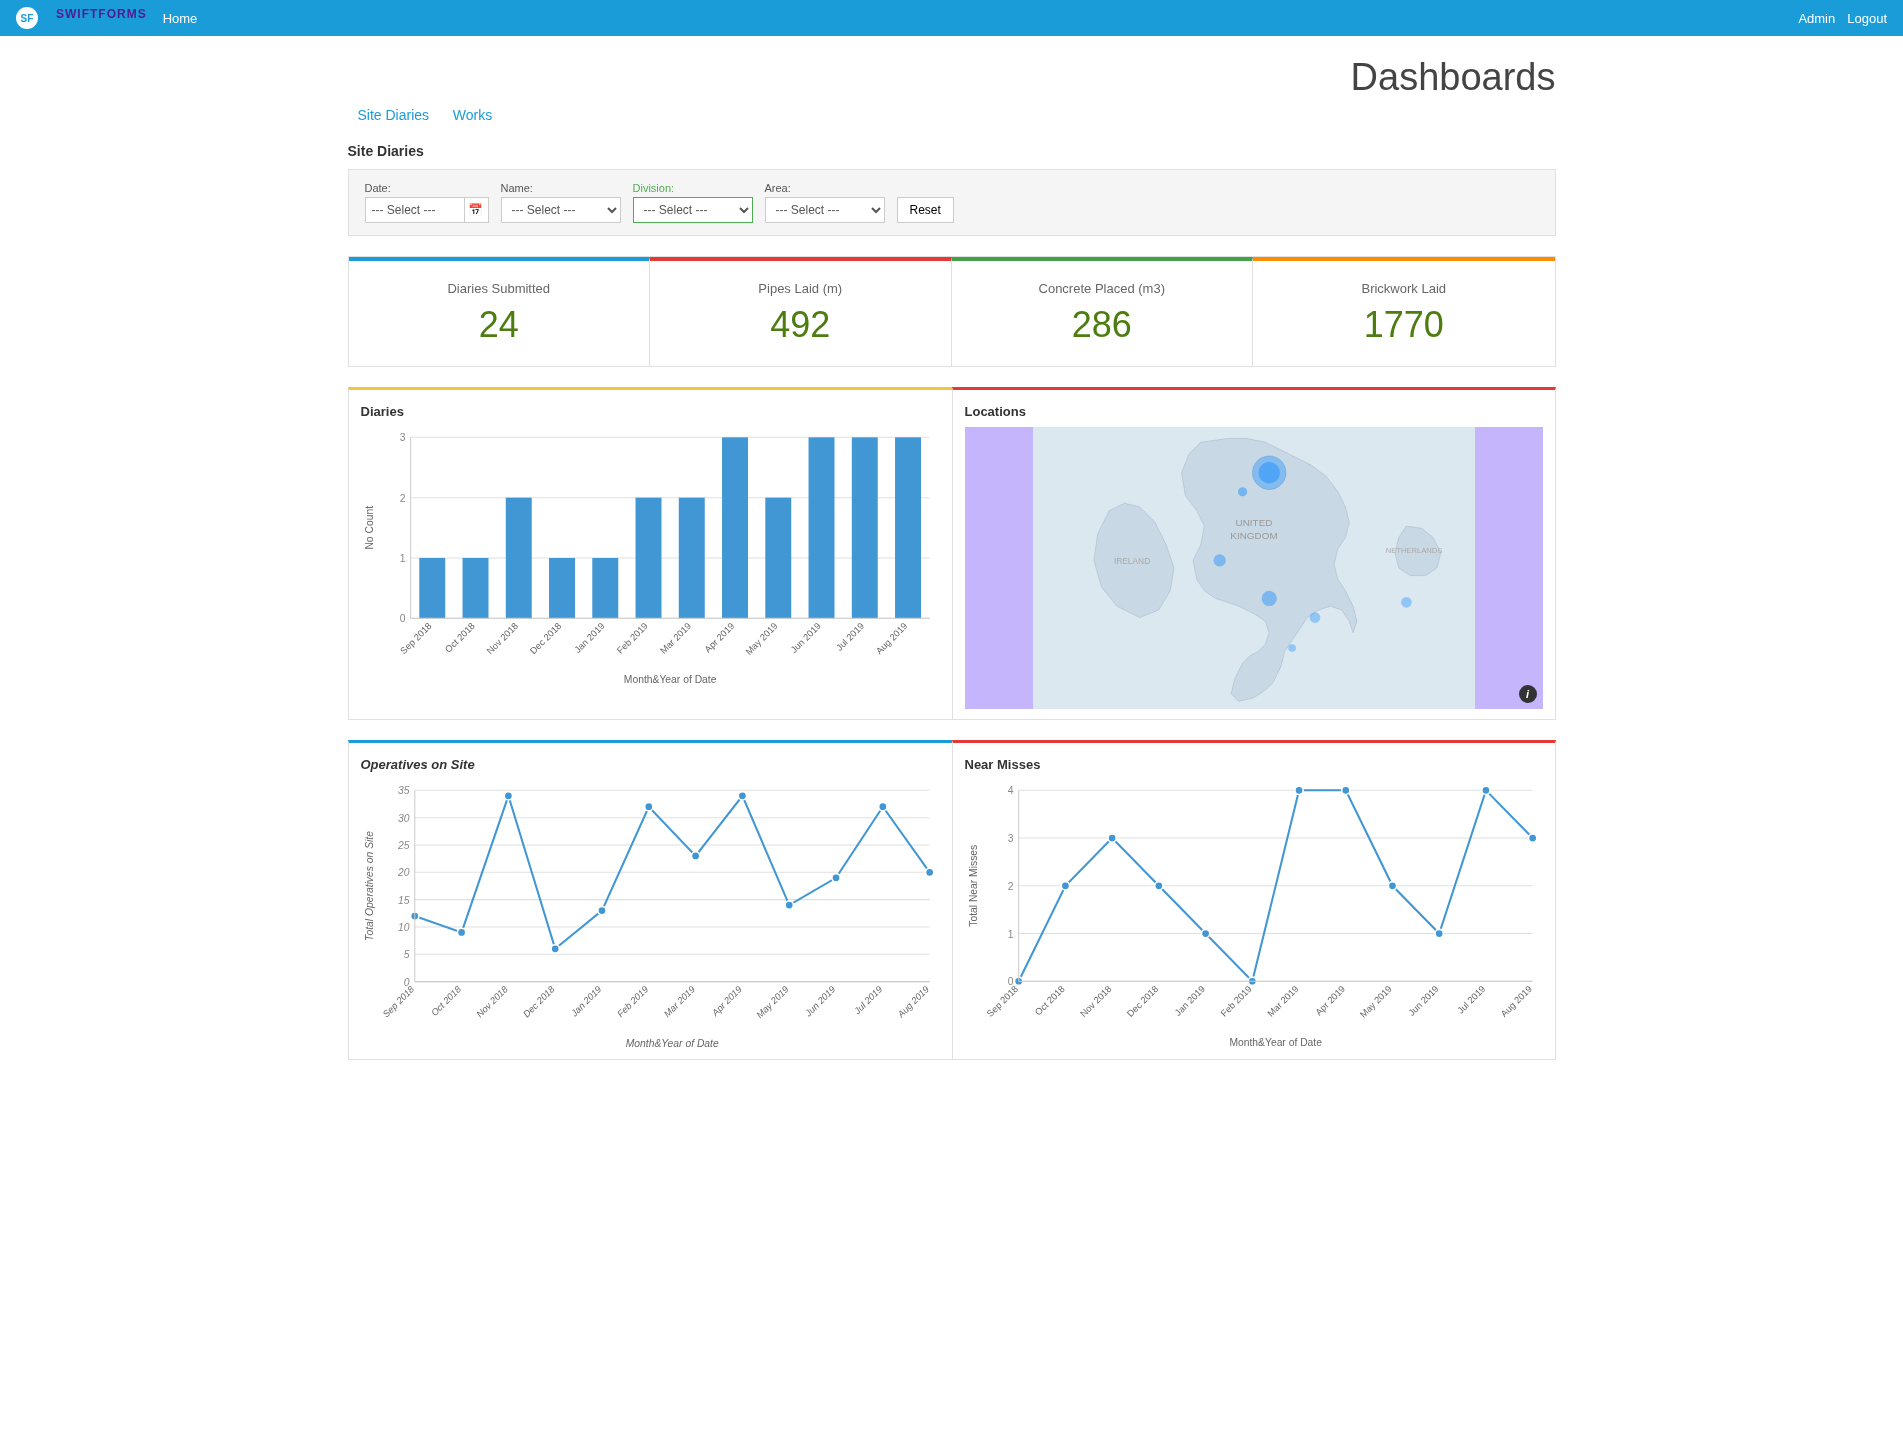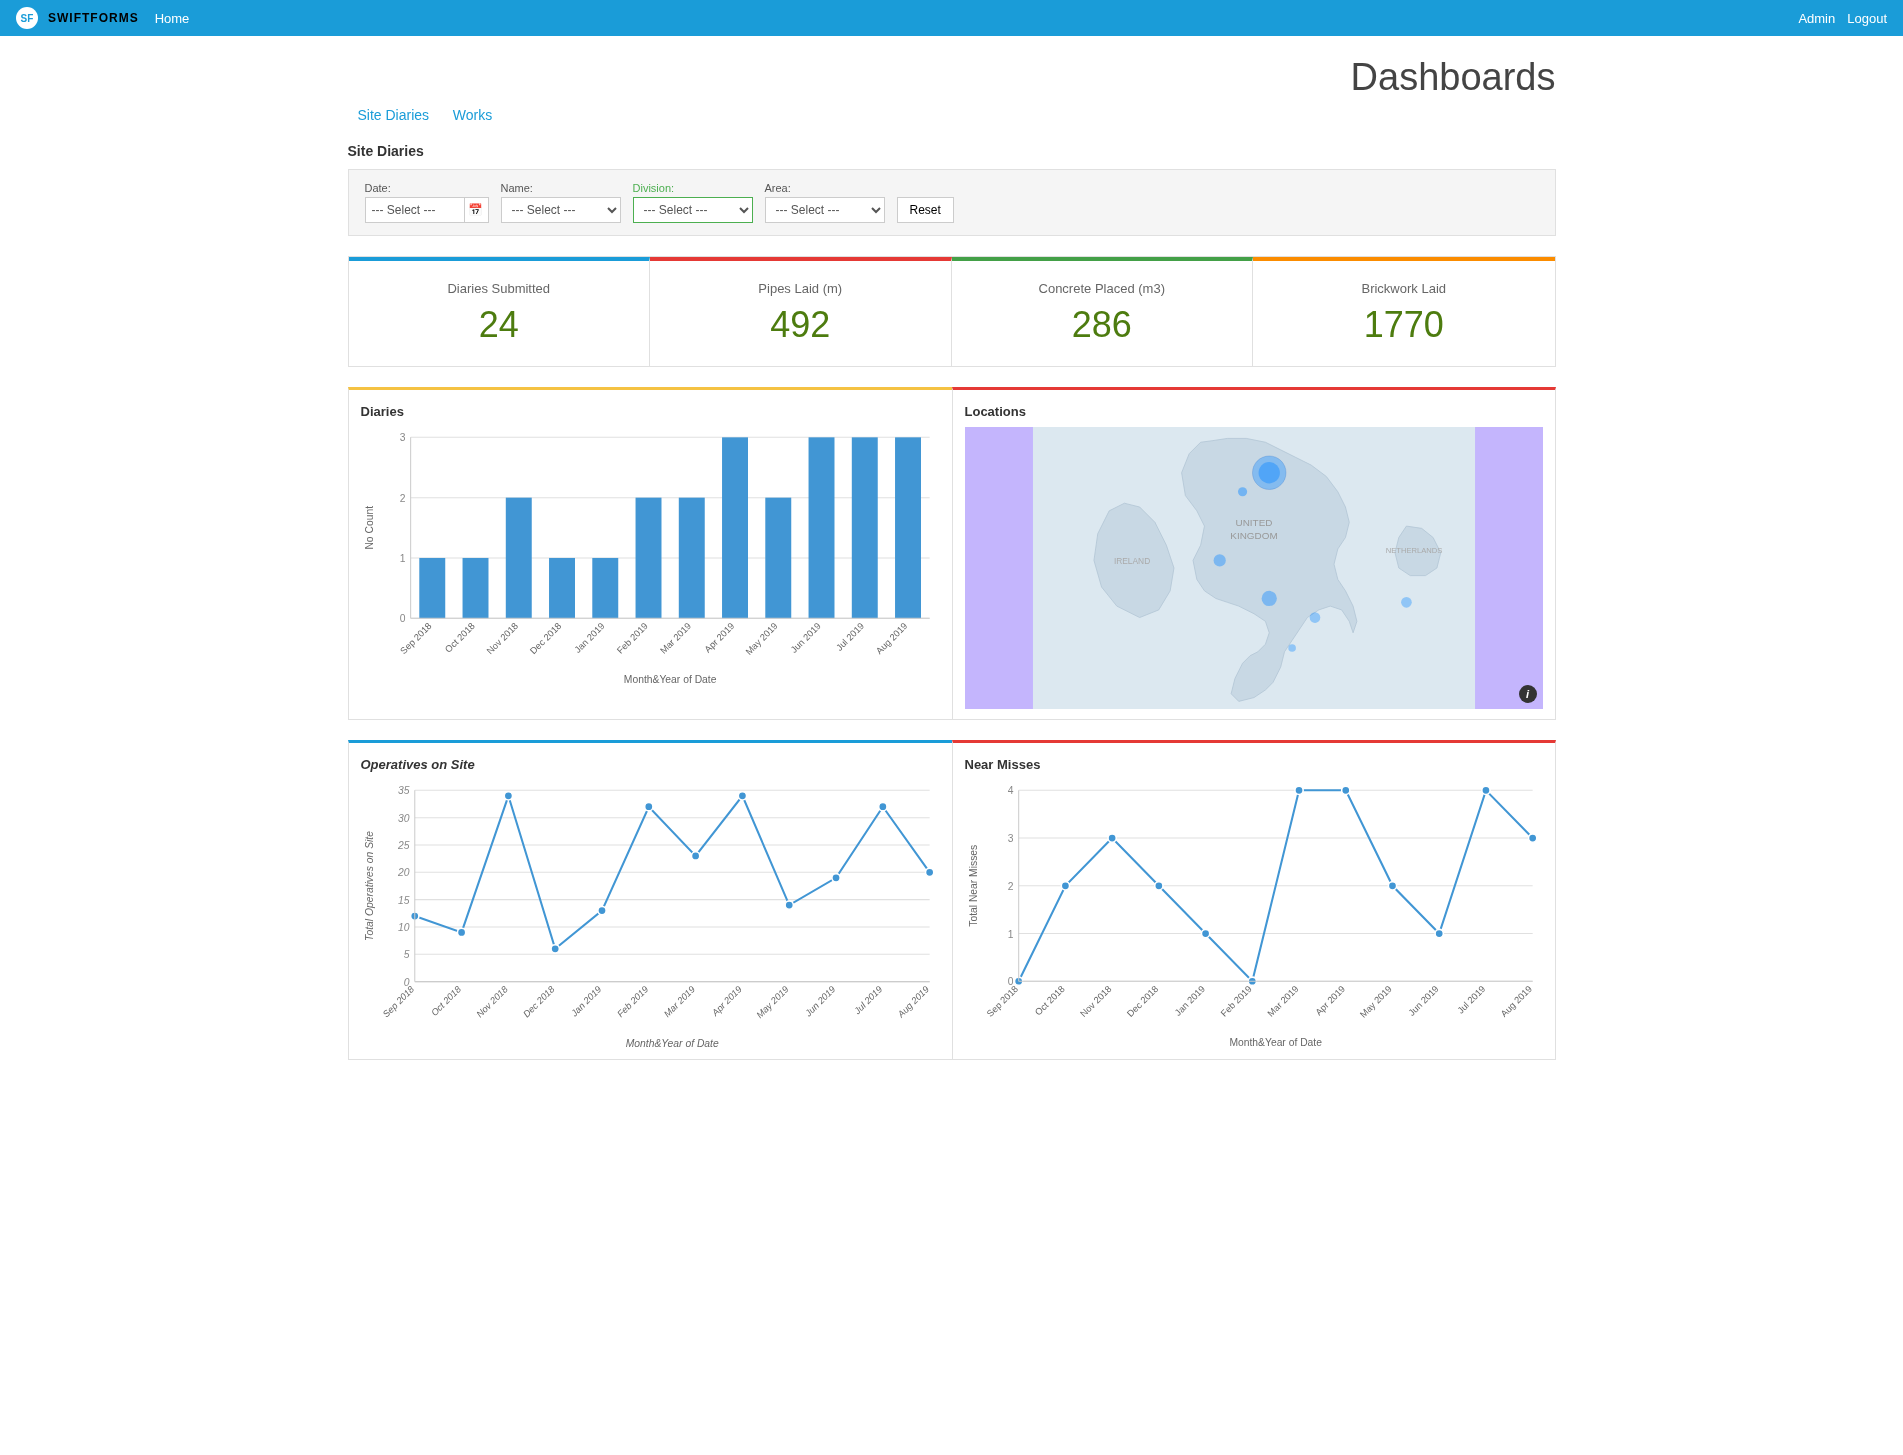--- a/index.html
+++ b/index.html
@@ -8,27 +8,27 @@
     
     .nav-bar {
       background: #1a9cd8;
       display: flex;
       align-items: center;
       justify-content: space-between;
       padding: 0 16px;
       height: 36px;
     }
     .nav-left { display: flex; align-items: center; gap: 16px; }
-    .nav-logo { display: flex; align-items: center; gap: 10px; }
+    .nav-logo { display: flex; gap: 18px; }
     .nav-logo .logo-circle {
       width: 22px; height: 22px; background: #fff; border-radius: 50%;
       display: flex; align-items: center; justify-content: center;
       font-weight: bold; font-size: 10px; color: #1a9cd8;
     }
-    .nav-logo .logo-text { color: #000000; font-size: 12px; font-weight: bold; letter-spacing: 1px; }
+    .nav-logo .logo-text { color: #4c1d95; font-size: 12px; font-weight: bold; letter-spacing: 1px; }
     .nav-home { color: #fff; font-size: 13px; text-decoration: none; }
     .nav-right { display: flex; gap: 12px; }
     .nav-right a { color: #fff; font-size: 13px; text-decoration: none; }
 
     
     .page-content { max-width: 1240px; margin: 0 auto; padding: 20px 16px 30px; }
 
     
     .page-title { text-align: right; font-size: 38px; font-weight: 300; color: #444; margin-bottom: 8px; }
     .page-tabs { text-align: left; margin-bottom: 20px; }

